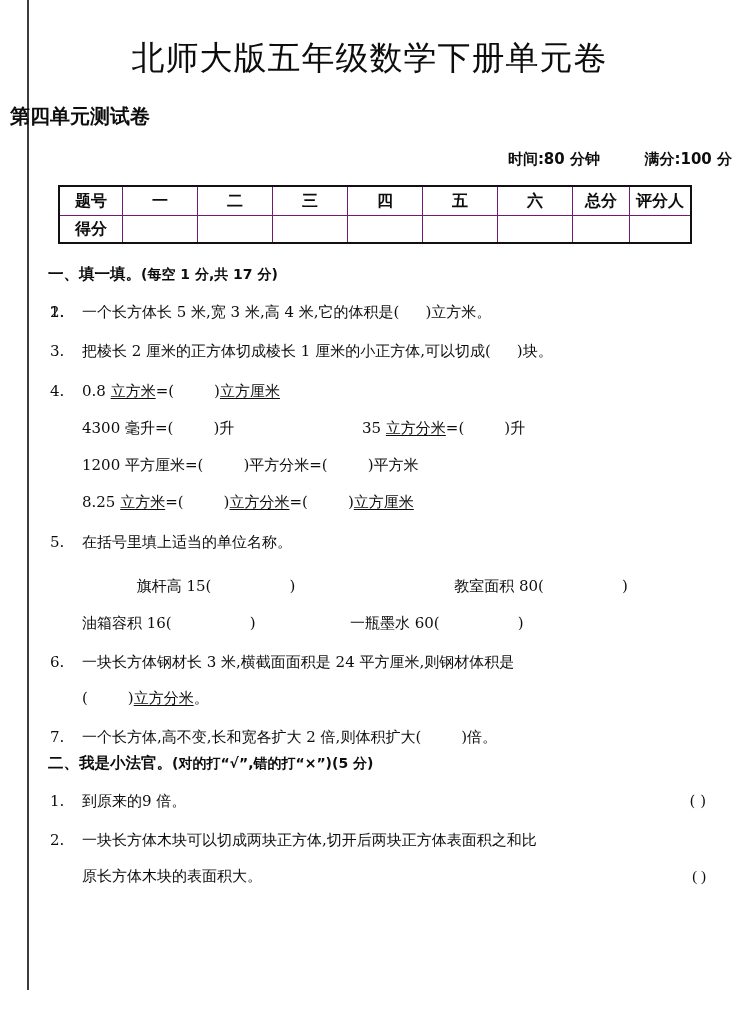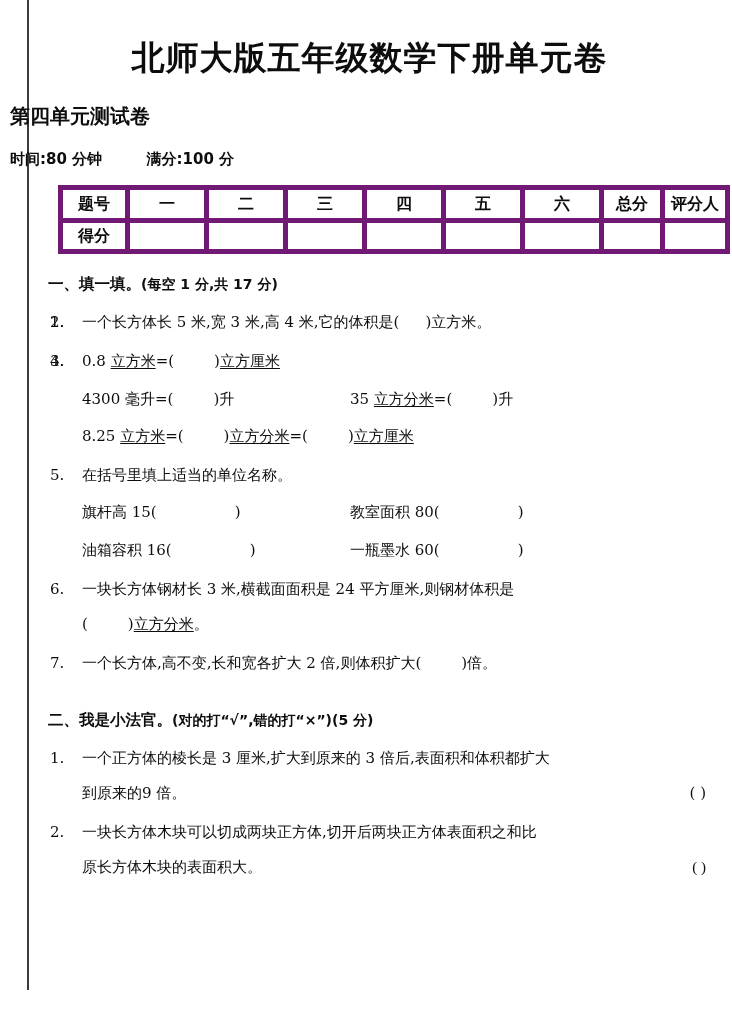--- a/index.html
+++ b/index.html
@@ -32,57 +32,57 @@
     top: 0;
     width: 732px;
     height: 1024px;
     padding: 0;
   }
 
   
   .doc-title {
     text-align: center;
     font-size: 33px;
-    font-weight: bold;
+    font-weight: normal;
     letter-spacing: 1px;
     margin: 36px 0 0 0;
     font-family: "DejaVu Sans", "Liberation Sans", sans-serif;
     padding-left: 7px;
   }
   .doc-subtitle {
     text-align: left;
     font-size: 20px;
     font-weight: bold;
     margin: 22px 0 0 0;
     font-family: "DejaVu Sans", "Liberation Sans", sans-serif;
     padding-left: 10px;
   }
   .doc-meta {
-    text-align: left;
+    text-align: right;
     font-size: 15px;
     font-weight: bold;
     margin: 20px 0 0 0;
     font-family: "DejaVu Sans", "Liberation Sans", sans-serif;
     padding-left: 10px;
   }
   .doc-meta .gap { display: inline-block; width: 34px; }
 
   
   .score-table-wrap {
     margin: 16px 0 0 0;
     padding-left: 58px;
   }
   table.score-table {
     border-collapse: collapse;
     table-layout: fixed;
     width: 618px;
     border: 2px solid #111;
   }
   table.score-table td {
-    border: 5px solid #701a75;
+    border: 1px solid #701a75;
     height: 26px;
     text-align: center;
     vertical-align: middle;
     font-size: 16px;
     font-weight: bold;
     font-family: Liberation Sans, sans-serif;
     padding: 0;
   }
   table.score-table tr.head td { height: 28px; }
   .col-label { width: 62px; }
@@ -188,49 +188,53 @@
     <span class="num">1.</span>
   </div>
 
   <div class="q">
     <span class="num">2.</span>
     <span class="cont"><span>一个长方体长 5 米,宽 3 米,高 4 米,它的体积是(</span><span class="blank-sm"></span><span>)立方米。</span></span>
   </div>
 
   <div class="q">
     <span class="num">3.</span>
+    <span class="cont"><span>把棱长 2 厘米的正方体切成棱长 1 厘米的小正方体,可以切成(</span><span class="blank-sm"></span><span>)块。</span></span>
   </div>
 
   <div class="q">
     <span class="num">4.</span>
     <span class="cont">
 
       <span class="q-line twocol">
         <span class="c1"><span>0.8 </span><u class="unit">立方米</u><span>=</span><span>(</span><span class="blank-md"></span><span>)</span><u class="unit">立方厘米</u></span>
       </span>
 
-      <span class="q-line twocol" style="margin-top:14px;">
+      <span class="q-line twocol" style="margin-top:14px;gap:12px;">
         <span class="c1"><span>4300 </span><span>毫升</span><span>=</span><span>(</span><span class="blank-md"></span><span>)</span><span>升</span></span>
         <span class="c2"><span>35 </span><u class="unit">立方分米</u><span>=</span><span>(</span><span class="blank-md"></span><span>)</span><span>升</span></span>
       </span>
 
+      <span class="q-line" style="display:block;margin-top:14px;">
+        <span>1200 </span><span>平方厘米</span><span>=</span><span>(</span><span class="blank-md"></span><span>)</span><span>平方分米</span><span>=</span><span>(</span><span class="blank-md"></span><span>)</span><span>平方米</span>
+      </span>
 
       <span class="q-line" style="display:block;margin-top:14px;">
         <span>8.25 </span><u class="unit">立方米</u><span>=</span><span>(</span><span class="blank-md"></span><span>)</span><u class="unit">立方分米</u><span>=</span><span>(</span><span class="blank-md"></span><span>)</span><u class="unit">立方厘米</u>
       </span>
 
     </span>
   </div>
 
   <div class="q">
     <span class="num">5.</span>
     <span class="cont">
       <span class="q-line">在括号里填上适当的单位名称。</span>
 
-      <span class="q-line twocol" style="margin-top:14px;">
+      <span class="q-line twocol" style="margin-top:21px;text-align:center;">
         <span class="c1"><span>旗杆高 15(</span><span class="blank-lg"></span><span>)</span></span>
         <span class="c2"><span>教室面积 80(</span><span class="blank-lg"></span><span>)</span></span>
       </span>
 
       <span class="q-line twocol" style="margin-top:14px;">
         <span class="c1"><span>油箱容积 16(</span><span class="blank-lg"></span><span>)</span></span>
         <span class="c2"><span>一瓶墨水 60(</span><span class="blank-lg"></span><span>)</span></span>
       </span>
     </span>
   </div>
@@ -241,28 +245,27 @@
       <span class="q-line">一块长方体钢材长 3 米,横截面面积是 24 平方厘米,则钢材体积是</span>
       <span class="q-line" style="display:block;margin-top:12px;"><span>(</span><span class="blank-md"></span><span>)</span><u class="unit">立方分米</u><span>。</span></span>
     </span>
   </div>
 
   <div class="q">
     <span class="num">7.</span>
     <span class="cont"><span>一个长方体,高不变,长和宽各扩大 2 倍,则体积扩大(</span><span class="blank-md"></span><span>)倍。</span></span>
   </div>
 
-  <div class="section-head" style="margin-top:34px;">
+  <div class="section-head" style="margin-top:4px;">
     <span>二、我是小法官。</span><span class="note">(对的打“√”,错的打“×”)(5 分)</span>
   </div>
 
   <div class="q">
     <span class="num">1.</span>
     <span class="cont">
-      <span class="q-line">一个正方体的棱长是 3 厘米,扩大到原来的 3 倍后,表面积和体积都扩大</span>
       <span class="q-line tf-row" style="margin-top:12px;align-items:center;">
         <span class="tf-text">到原来的9 倍。</span>
         <span class="tf-box">(        )</span>
       </span>
     </span>
   </div>
 
   <div class="q">
     <span class="num">2.</span>
     <span class="cont">

